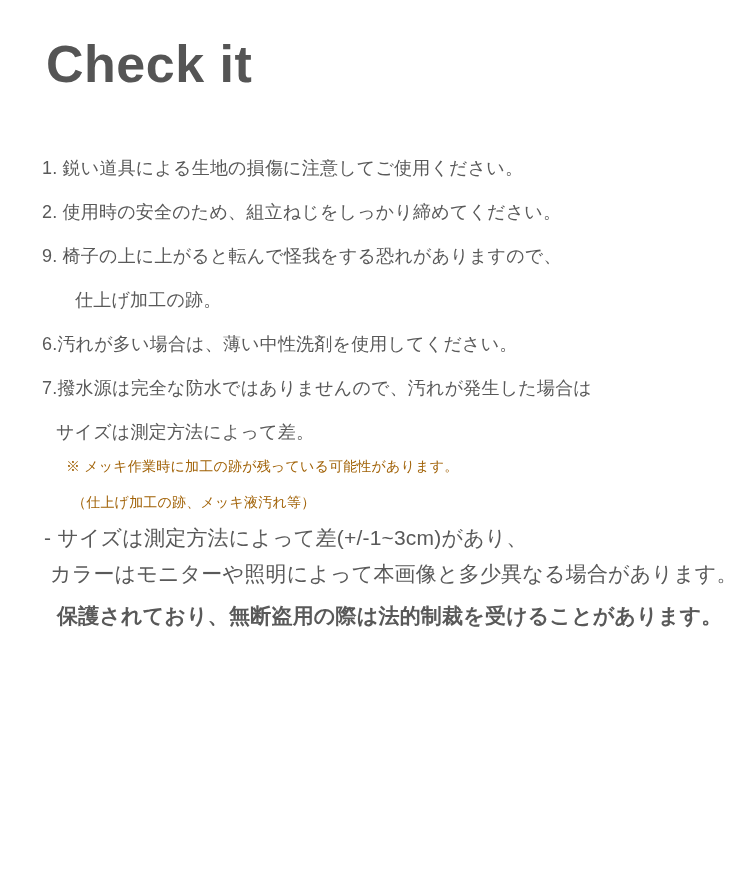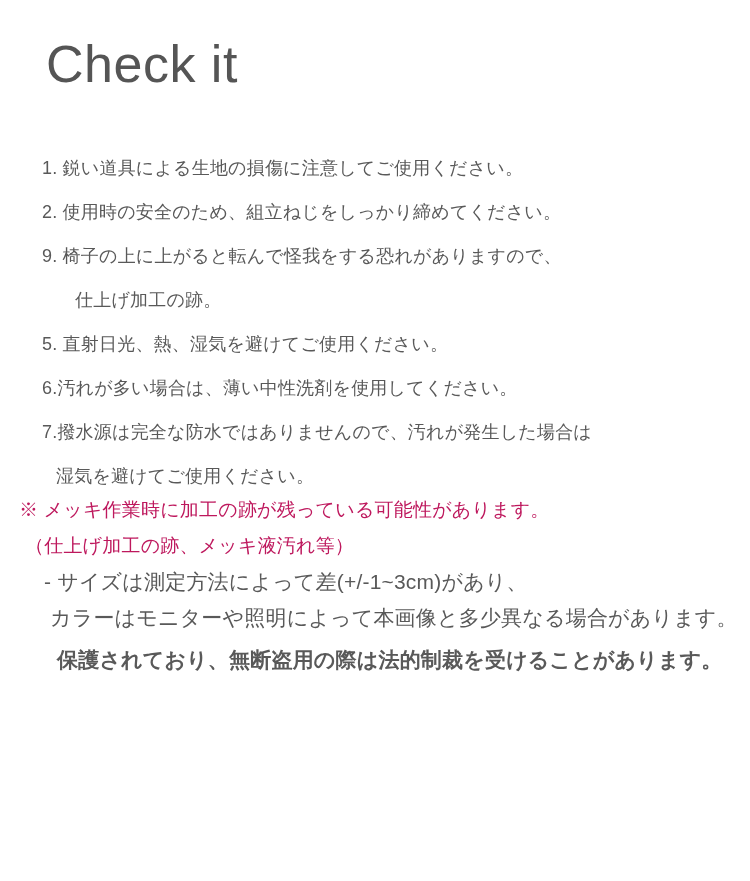--- a/index.html
+++ b/index.html
@@ -10,39 +10,39 @@
     height: 881px;
     background: #ffffff;
     overflow: hidden;
     font-family: "Liberation Sans", sans-serif;
     color: #595959;
   }
   .title {
     padding: 36px 0 0 46px;
     font-size: 52px;
     line-height: 56px;
-    font-weight: 400;
+    font-weight: 700;
     color: #555555;
     letter-spacing: 0.5px;
   }
   .items {
     margin-top: 54px;
     padding-left: 42px;
     font-size: 18px;
     letter-spacing: 0.2px;
   }
   .items .line { line-height: 44px; white-space: nowrap; }
   .indent-lg { padding-left: 33px; }
   .indent-sm { padding-left: 14px; }
   .note {
     margin-top: -6px;
-    padding-left: 19px;
-    font-size: 19px;
+    padding-left: 66px;
+    font-size: 14px;
     letter-spacing: 0.2px;
-    color: #be185d;
+    color: #a16207;
   }
   .note .line { line-height: 36px; white-space: nowrap; }
   .note .indent-paren { padding-left: 6px; }
   .disclaimers {
     padding-left: 44px;
     font-size: 21px;
     letter-spacing: 0.2px;
   }
   .disclaimers .line { line-height: 36px; white-space: nowrap; }
   .disclaimer + .disclaimer { margin-top: 6px; }
@@ -54,24 +54,23 @@
 
 <div class="page">
 
   <h1 class="title">Check it</h1>
 
   <div class="items">
     <div class="line">1. 鋭い道具による生地の損傷に注意してご使用ください。</div>
     <div class="line">2. 使用時の安全のため、組立ねじをしっかり締めてください。</div>
     <div class="line">9. 椅子の上に上がると転んで怪我をする恐れがありますので、</div>
     <div class="line indent-lg">仕上げ加工の跡。</div>
-    <div class="line">5. 直射日光、熱、湿気を避けてご使用ください。</div>
     <div class="line">6.汚れが多い場合は、薄い中性洗剤を使用してください。</div>
     <div class="line">7.撥水源は完全な防水ではありませんので、汚れが発生した場合は</div>
-    <div class="line indent-sm">湿気を避けてご使用ください。</div>
+    <div class="line indent-sm">サイズは測定方法によって差。</div>
   </div>
 
   <div class="note">
     <div class="line">※ メッキ作業時に加工の跡が残っている可能性があります。</div>
     <div class="line indent-paren">（仕上げ加工の跡、メッキ液汚れ等）</div>
   </div>
 
   <div class="disclaimers">
     <div class="disclaimer">
       <div class="line">- サイズは測定方法によって差(+/-1~3cm)があり、</div>

